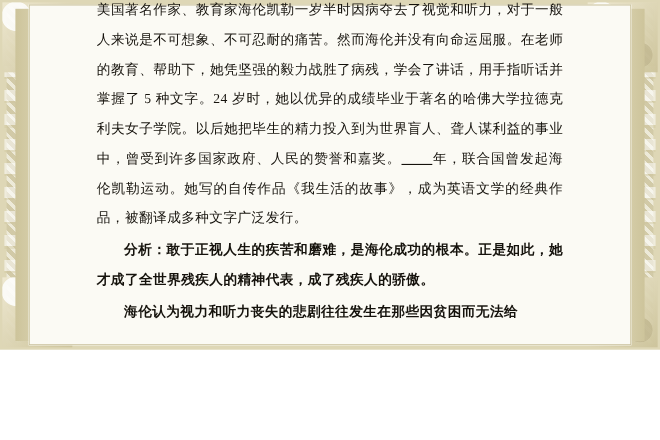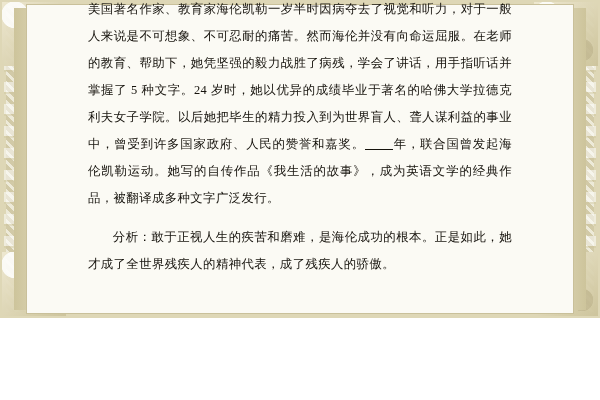--- a/index.html
+++ b/index.html
@@ -107,21 +107,22 @@
     color: #15120c;
     letter-spacing: 0.4px;
     text-align: justify;
     text-justify: inter-character;
   }
   .para {
     margin: 0;
     text-indent: 2em;
   }
   .para + .para {
-    margin-top: 12px;
+    margin-top: 2px;
+    font-weight: bold;
   }
   .para.first {
     text-indent: 0;
   }
   .blank-line {
     display: inline-block;
     border-bottom: 1.2px solid #15120c;
     width: 2.3em;
     vertical-align: -2px;
   }
@@ -139,16 +140,17 @@
   <div class="corner tr"></div>
   <div class="corner bl"></div>
   <div class="corner br"></div>
   <div class="frame-inner-gold"></div>
   <div class="frame-inner-white"></div>
 
   <div class="content">
     <div class="text-body" id="text-body">
         <p class="para first"><span>美国著名作家、教育家海伦凯勒一岁半时因病夺去了视觉和听力，对于一般人来说是不可想象、不可忍耐的痛苦。然而海伦并没有向命运屈服。在老师的教育、帮助下，她凭坚强的毅力战胜了病残，学会了讲话，用手指听话并掌握了 5 种文字。24 岁时，她以优异的成绩毕业于著名的哈佛大学拉德克利夫女子学院。以后她把毕生的精力投入到为世界盲人、聋人谋利益的事业中，曾受到许多国家政府、人民的赞誉和嘉奖。</span><span class="blank-line"></span><span>年，联合国曾发起海伦凯勒运动。她写的自传作品《我生活的故事》，成为英语文学的经典作品，被翻译成多种文字广泛发行。</span></p>
         <p class="para"><span>分析：敢于正视人生的疾苦和磨难，是海伦成功的根本。正是如此，她才成了全世界残疾人的精神代表，成了残疾人的骄傲。</span></p>
+        <p class="para"><span>海伦认为视力和听力丧失的悲剧往往发生在那些因贫困而无法给</span></p>
       </div>
   </div>
 
 </div>
 
 </body></html>

